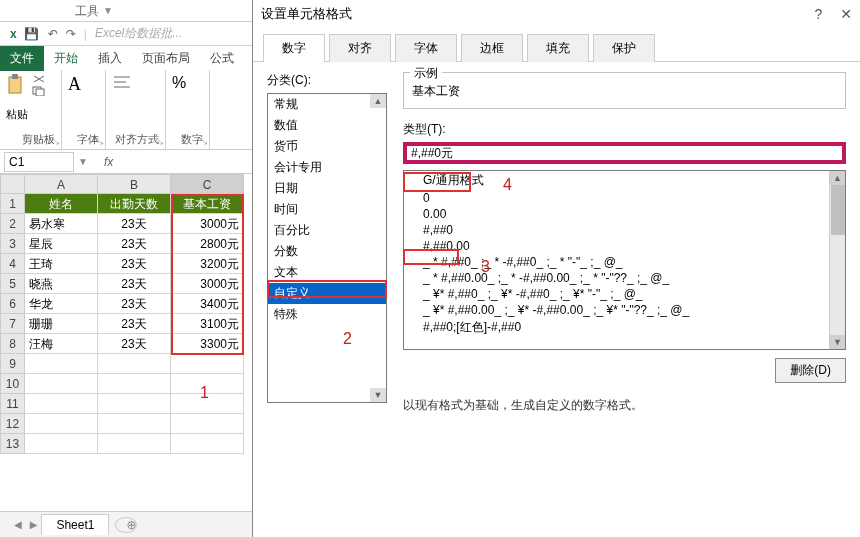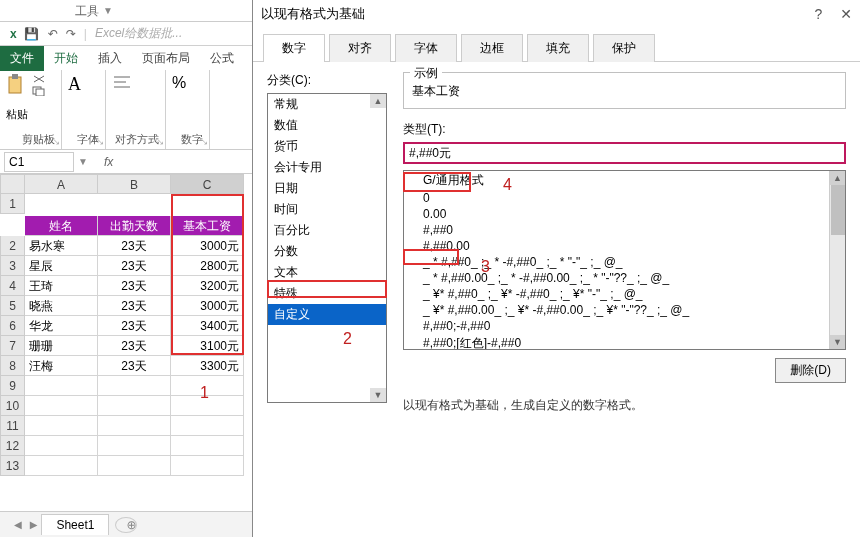--- a/index.html
+++ b/index.html
@@ -30,21 +30,21 @@
 
 .grid-wrap { position:relative; }
 .colhdr { display:flex; }
 .colhdr .corner-cell { width:25px; height:20px; background:#e8e8e8; border:1px solid #ccc; }
 .colhdr .ch { height:20px; background:#e8e8e8; border:1px solid #ccc; border-left:none; text-align:center; line-height:20px; color:#444;}
 .ch.A { width:73px; } .ch.B { width:73px; } .ch.C { width:73px; background:#d0d0d0; }
 .row { display:flex; }
 .rh { width:25px; height:20px; background:#e8e8e8; border:1px solid #ccc; border-top:none; text-align:center; line-height:20px; color:#444;}
 .cell { height:20px; border:1px solid #d4d4d4; border-top:none; border-left:none; line-height:20px; padding:0 4px; overflow:hidden; white-space:nowrap;}
 .cA { width:73px; } .cB { width:73px; text-align:center;} .cC { width:73px; text-align:right;}
-.hdrcell { background:#a21caf; color:#fff; text-align:center;margin-top:22px;}
+.hdrcell { background:#4d7c0f; color:#fff; text-align:center;}
 .red-box { position:absolute; border:2px solid #e03030; pointer-events:none; }
 .red-num { position:absolute; color:#c02020; font-size:16px; pointer-events:none;}
 
 .sheet-tabs { position:absolute; bottom:0; left:0; width:252px; height:26px; border-top:1px solid #ccc; display:flex; align-items:center; padding-left:10px; background:#f3f3f3;}
 .sheet-tabs .nav { color:#888; padding:0 4px; font-size:10px;}
 .sheet-tabs .stab { padding:3px 14px; background:#fff; border:1px solid #ccc; border-bottom:none; font-size:12px;}
 .sheet-tabs .plus { padding:0 10px; color:#888; border:1px solid #ccc; border-radius:50%; width:16px; height:16px; line-height:14px; text-align:center; margin-left:6px;}
 
 
 .dialog { position:absolute; left:252px; top:0; width:608px; height:537px; background:#fff; border-left:1px solid #888;}
@@ -59,21 +59,21 @@
 .left-col .lbl { margin-bottom:4px; }
 .cat-list { border:1px solid #7a7a7a; height:310px; position:relative; }
 .cat-list .item { padding:2px 6px; font-size:12px; }
 .cat-list .item.sel { background:#0a64c8; color:#fff; }
 .cat-list .scroll-arrow { position:absolute; right:0; width:16px; height:14px; background:#e0e0e0; text-align:center; font-size:9px; line-height:14px; color:#666;}
 .cat-list .sa-top { top:0; } .cat-list .sa-bot { bottom:0; }
 .right-col { flex:1; }
 .right-col .lbl { margin-bottom:4px; }
 .example-box { border:1px solid #c0c0c0; padding:10px 8px 8px 8px; margin-bottom:12px; position:relative;}
 .example-box .flabel { position:absolute; top:-8px; left:6px; background:#fff; padding:0 4px; font-size:12px;}
-.type-input { width:100%; height:22px; border:2px solid #be185d; padding:0 4px; font-size:12px; margin-bottom:6px;}
+.type-input { width:100%; height:22px; border:4px solid #be185d; padding:0 4px; font-size:12px; margin-bottom:6px;}
 .format-list { border:1px solid #7a7a7a; height:180px; position:relative; overflow:hidden; }
 .format-list .fitem { padding:1px 19px; font-size:12px; white-space:nowrap;}
 .format-list .scrollbar { position:absolute; right:0; top:0; width:16px; height:100%; background:#e8e8e8; border-left:1px solid #ccc;}
 .format-list .sb-up, .format-list .sb-dn { height:14px; text-align:center; font-size:9px; line-height:14px; color:#666; background:#d0d0d0;}
 .format-list .sb-dn { position:absolute; bottom:0; width:100%;}
 .format-list .thumb { position:absolute; top:14px; width:14px; left:1px; height:50px; background:#c0c0c0;}
 .del-btn { float:right; margin-top:8px; padding:3px 14px; border:1px solid #888; background:#f0f0f0; font-size:12px;}
 .hint-text { clear:both; padding-top:14px; font-size:12px; color:#333;}
 </style>
 </head>
@@ -246,21 +246,21 @@
   <div class="sheet-tabs">
     <span class="nav">◀</span>
     <span class="nav">▶</span>
     <div class="stab">Sheet1</div>
     <div class="plus">⊕</div>
   </div>
 </div>
 
 <div class="dialog">
   <div class="dlg-title">
-    <span class="tt">以现有格式为基础</span>
+    <span class="tt">设置单元格格式</span>
     <div class="btns">
       <span>?</span>
       <span>✕</span>
     </div>
   </div>
   <div class="dlg-tabs">
     <div class="dtab active">数字</div>
     <div class="dtab">对齐</div>
     <div class="dtab">字体</div>
     <div class="dtab">边框</div>
@@ -275,22 +275,22 @@
         <div id="cats">
             <div class="item">常规</div>
             <div class="item">数值</div>
             <div class="item">货币</div>
             <div class="item">会计专用</div>
             <div class="item">日期</div>
             <div class="item">时间</div>
             <div class="item">百分比</div>
             <div class="item">分数</div>
             <div class="item">文本</div>
+            <div class="item sel">自定义</div>
             <div class="item">特殊</div>
-            <div class="item sel">自定义</div>
           </div>
         <div class="scroll-arrow sa-bot">▼</div>
       </div>
     </div>
     <div class="right-col">
       <div class="example-box">
         <span class="flabel">示例</span>
         <div>基本工资</div>
       </div>
       <div class="lbl"><span>类型(T):</span></div>
@@ -299,21 +299,20 @@
         <div id="fmts" style="padding-right:16px;">
             <div class="fitem">G/通用格式</div>
             <div class="fitem">0</div>
             <div class="fitem">0.00</div>
             <div class="fitem">#,##0</div>
             <div class="fitem">#,##0.00</div>
             <div class="fitem">_ * #,##0_ ;_ * -#,##0_ ;_ * "-"_ ;_ @_ </div>
             <div class="fitem">_ * #,##0.00_ ;_ * -#,##0.00_ ;_ * "-"??_ ;_ @_ </div>
             <div class="fitem">_ ¥* #,##0_ ;_ ¥* -#,##0_ ;_ ¥* "-"_ ;_ @_ </div>
             <div class="fitem">_ ¥* #,##0.00_ ;_ ¥* -#,##0.00_ ;_ ¥* "-"??_ ;_ @_ </div>
-            <div class="fitem">#,##0;-#,##0</div>
             <div class="fitem">#,##0;[红色]-#,##0</div>
           </div>
         <div class="scrollbar">
           <div class="sb-up">▲</div>
           <div class="thumb"></div>
           <div class="sb-dn">▼</div>
         </div>
       </div>
       <button class="del-btn"><span>删除(D)</span></button>
       <div class="hint-text">以现有格式为基础，生成自定义的数字格式。</div>

